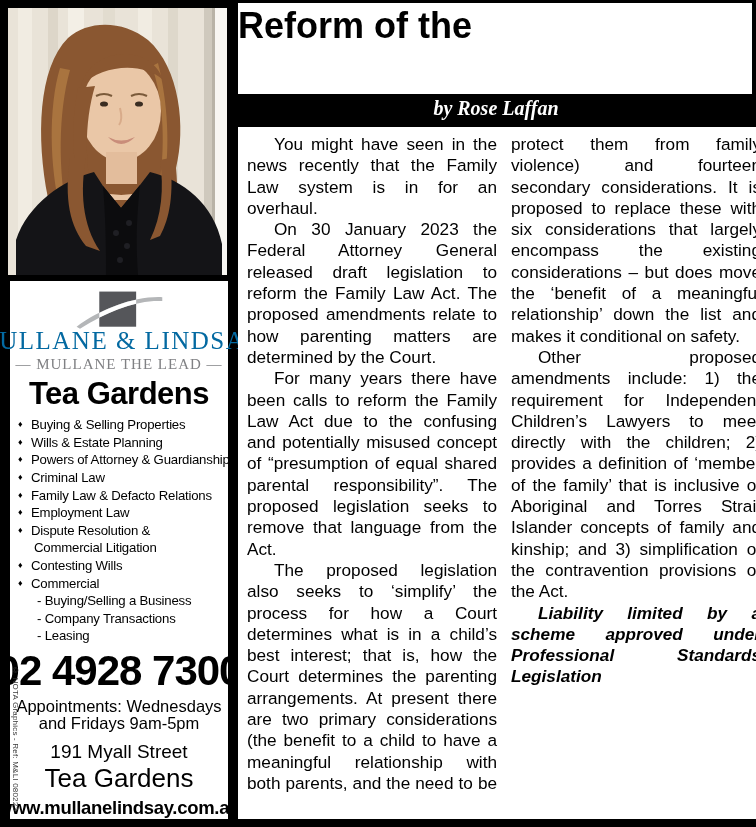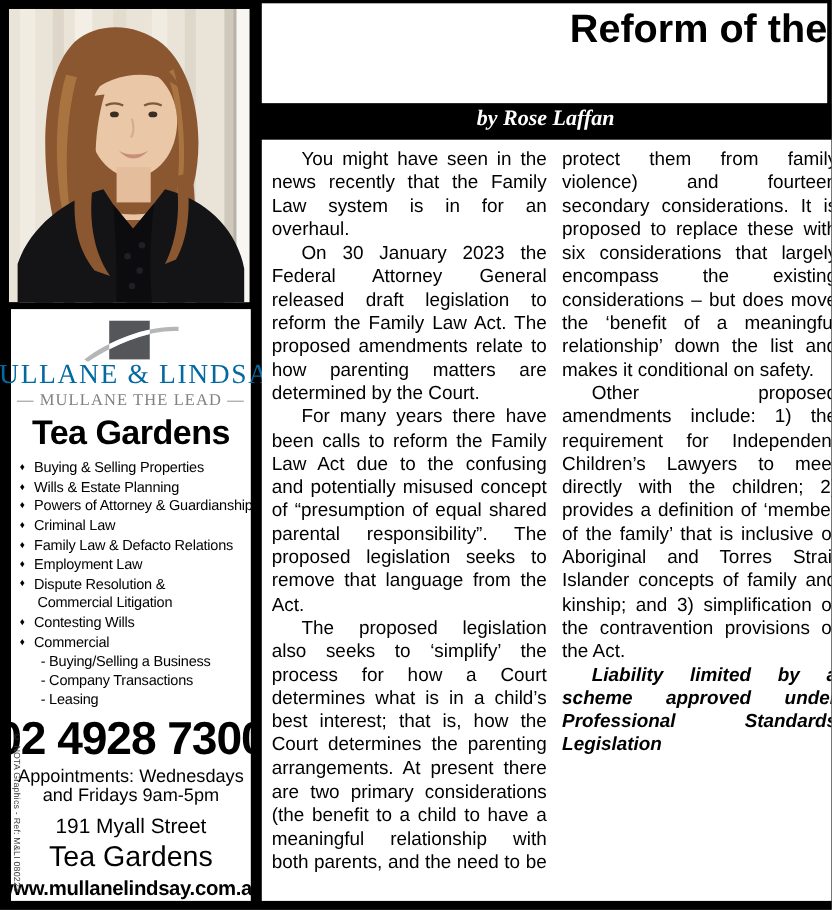--- a/index.html
+++ b/index.html
@@ -23,21 +23,21 @@
   .services li .wrap2{display:block;padding-left:3px;}
   .phone{font-size:42px;font-weight:bold;letter-spacing:-1px;margin-top:2px;white-space:nowrap;}
   .appointments{font-size:16.5px;line-height:16.5px;text-align:center;margin-top:3px;}
   .addr1{font-size:19px;margin-top:10px;}
   .addr2{font-size:26px;margin-top:0px;}
   .website{font-size:18.5px;font-weight:bold;letter-spacing:-0.3px;margin-top:3px;white-space:nowrap;}
   .credit{position:absolute;left:1px;top:385px;height:150px;writing-mode:vertical-rl;
           font-size:8px;color:#3a3a3a;letter-spacing:0.2px;}
   
   .headline-box{position:absolute;left:238px;top:3px;width:514px;height:91px;background:#fff;}
-  .headline{font-size:36px;font-weight:bold;line-height:44px;text-align:right;padding-top:1px;}
+  .headline{font-size:36px;font-weight:bold;line-height:44px;text-align:left;padding-top:1px;}
   .byline-bar{position:absolute;left:236px;top:94px;width:520px;height:30px;background:#000;}
   .byline{font-family:"Liberation Serif",serif;font-style:italic;font-weight:bold;
           color:#fff;font-size:20px;line-height:29px;text-align:center;}
   .article-box{position:absolute;left:238px;top:127px;width:532px;height:692px;background:#fff;}
   .article-body{height:678px;margin:7px 9px 7px 9px;columns:2;column-gap:14px;column-fill:auto;
                 font-size:17.2px;line-height:21.3px;text-align:justify;overflow:hidden;}
   .para{margin:0;text-indent:27px;}
   .para.disclaimer{font-weight:bold;font-style:italic;}
 </style>
 </head>

